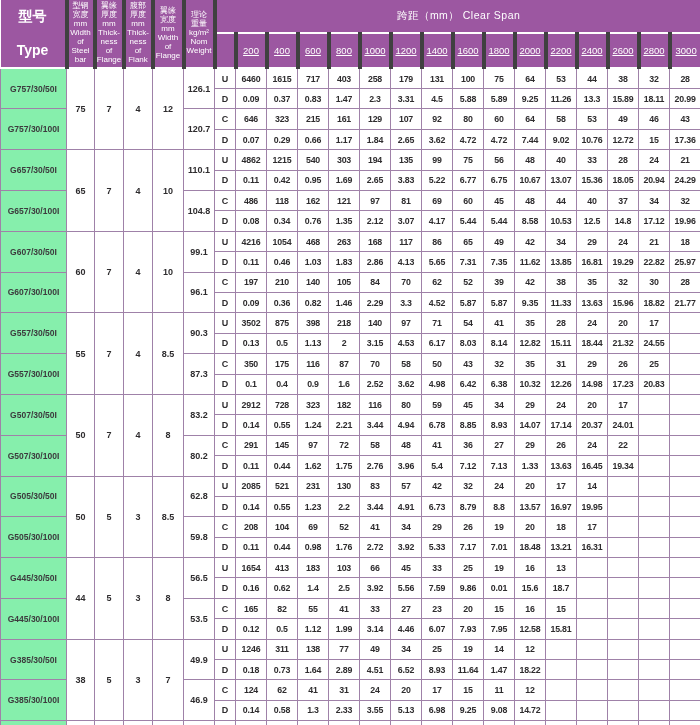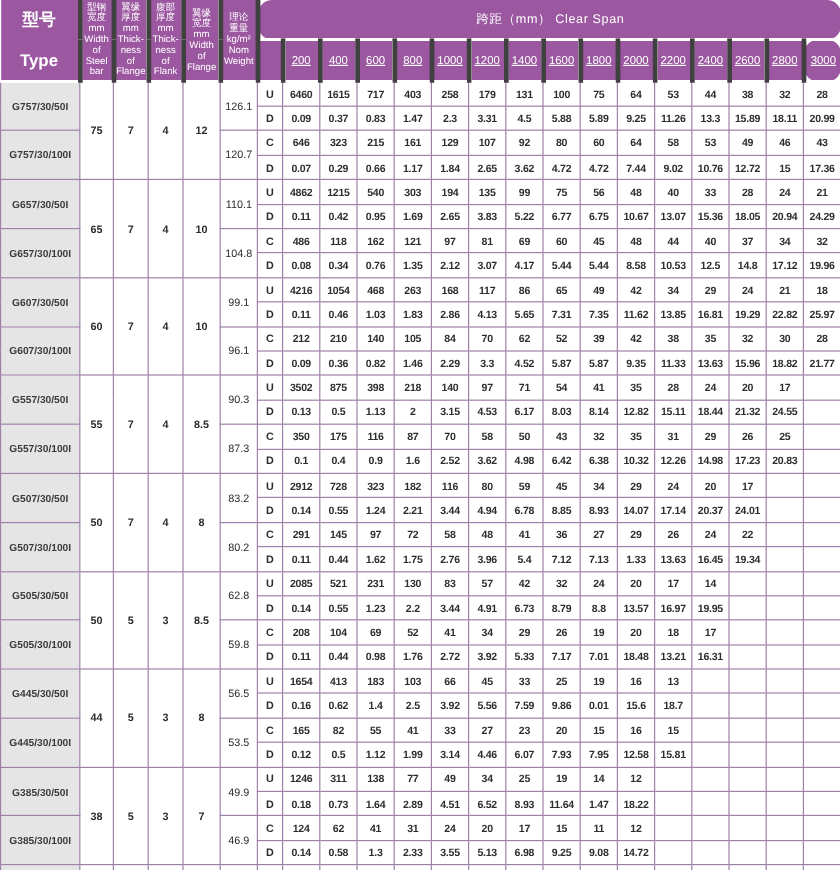--- a/index.html
+++ b/index.html
@@ -12,41 +12,41 @@
     border-collapse:collapse; table-layout:fixed;
     width:700px;
   }
   
   thead th {
     background:#9c57a1; color:#ffffff; font-weight:normal;
     border-right:4px solid #404040; border-bottom:2px solid #ffffff;
     padding:0; text-align:center; vertical-align:middle;
     overflow:hidden;
   }
-  thead tr th:last-child { border-right:none;border-radius:12px; }
+  thead tr th:last-child { border-right:none; }
   .th-col {
     font-size:8px; line-height:1.12; white-space:pre-line;
   }
   .th-type { font-size:14px; line-height:2.4; white-space:pre-line;font-weight:bold; }
   .th-clearspan { font-size:10.5px; letter-spacing:.5px; }
   .th-span { font-size:9.5px;text-decoration:underline; }
   tr.hdr1 { height:30px; }
   tr.hdr2 { height:32px; }
   
   tbody td {
     border:1px solid #9f81a8;
     padding:0; text-align:center; vertical-align:middle;
     overflow:hidden; white-space:nowrap;
     background:#ffffff;
   }
   tbody tr { height:20.4px; }
   tbody tr.partial { height:10px; }
-  td.type  { background:#e5e5e5; font-size:8.5px; font-weight:bold; color:#3c3a3d; }
+  td.type  { background:#86efac; font-size:8.5px; font-weight:bold; color:#3c3a3d; }
   td.spec  { font-size:9px;  font-weight:bold; color:#2e2c2e; }
-  td.weight{ font-size:9px;  font-weight:normal; color:#2e2c2e; }
+  td.weight{ font-size:9px;  font-weight:bold; color:#2e2c2e; }
   td.letter{ font-size:9px;  font-weight:bold; color:#2e2c2e; }
   td.val   { font-size:8.8px; font-weight:bold; color:#2e2c2e; letter-spacing:-0.2px; }
 </style>
 </head>
 <body>
 
 <table>
   <colgroup>
     <col style="width:66px">
       <col style="width:28px">
@@ -329,21 +329,21 @@
         <td class="val">13.85</td>
         <td class="val">16.81</td>
         <td class="val">19.29</td>
         <td class="val">22.82</td>
         <td class="val">25.97</td>
       </tr>
       <tr>
         <td class="type" rowspan="2">G607/30/100I</td>
         <td class="weight" rowspan="2">96.1</td>
         <td class="letter">C</td>
-        <td class="val">212</td>
+        <td class="val">197</td>
         <td class="val">210</td>
         <td class="val">140</td>
         <td class="val">105</td>
         <td class="val">84</td>
         <td class="val">70</td>
         <td class="val">62</td>
         <td class="val">52</td>
         <td class="val">39</td>
         <td class="val">42</td>
         <td class="val">38</td>

